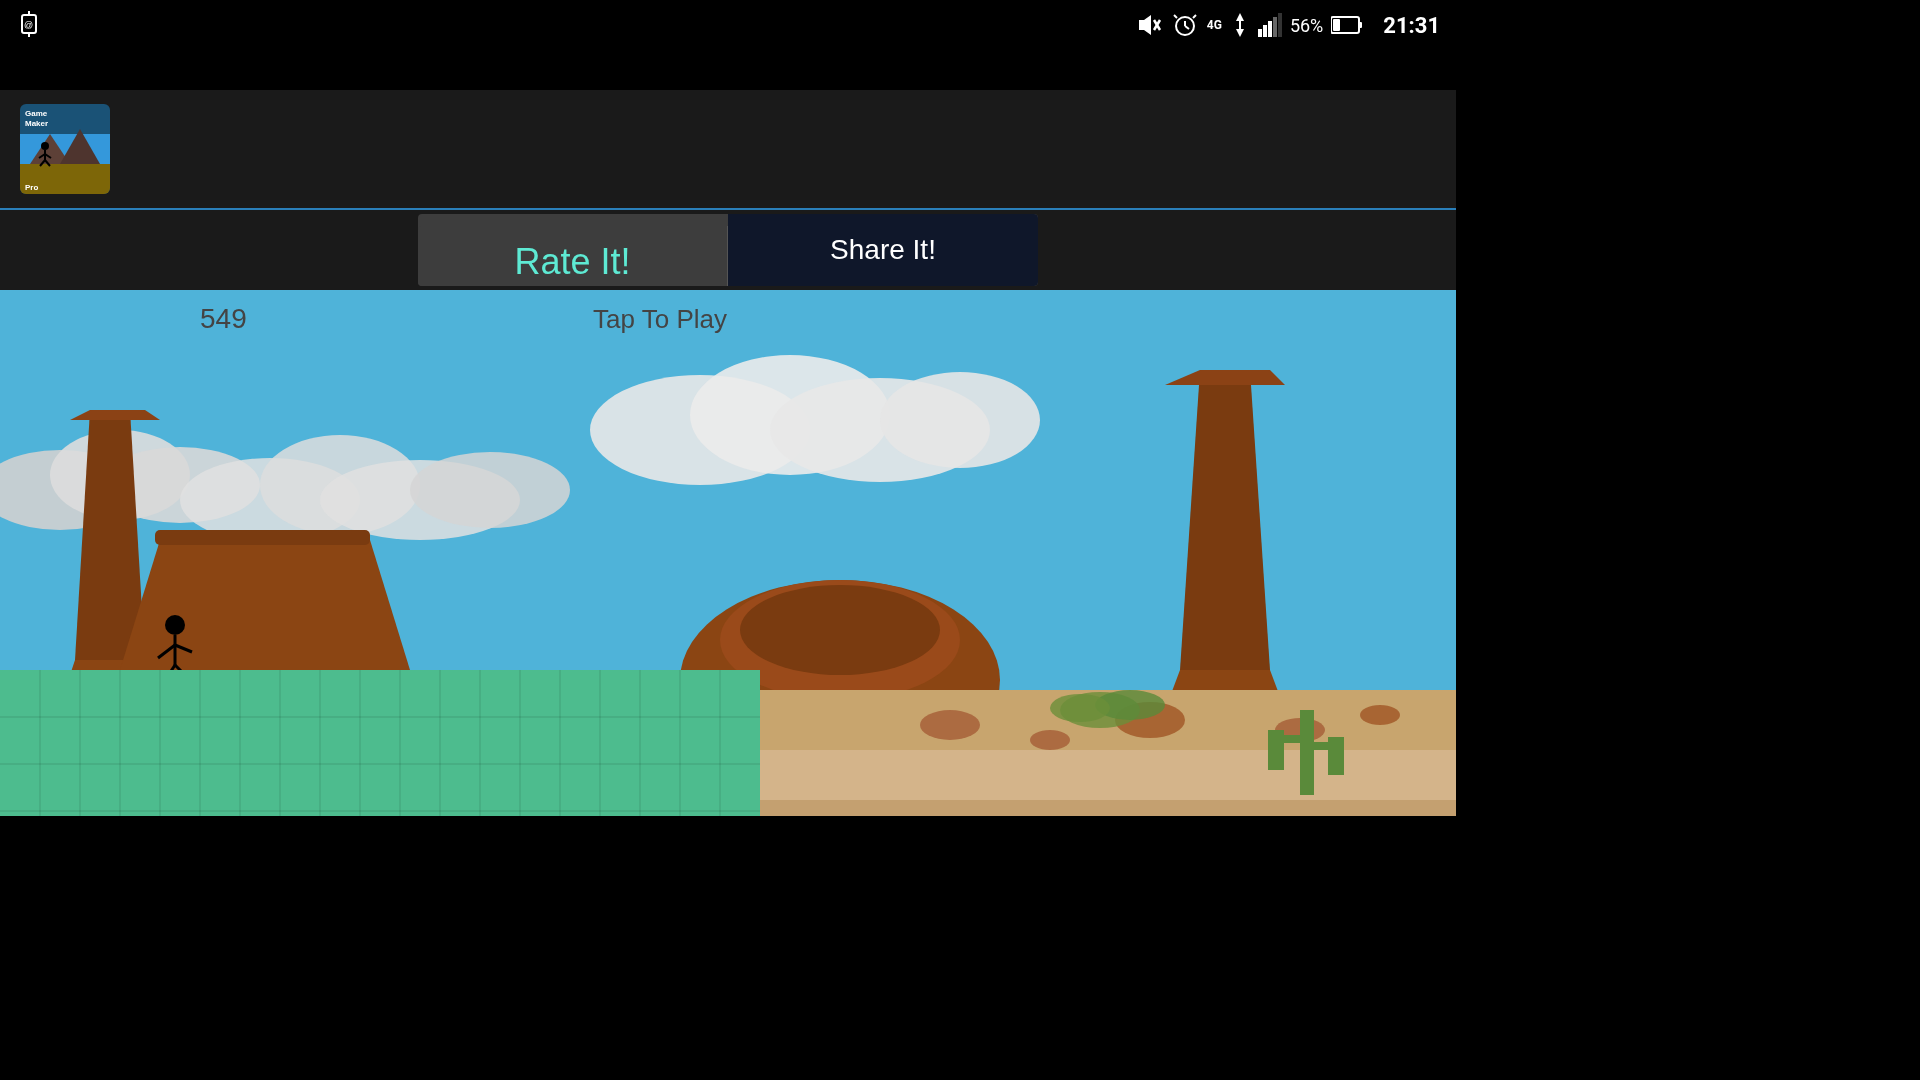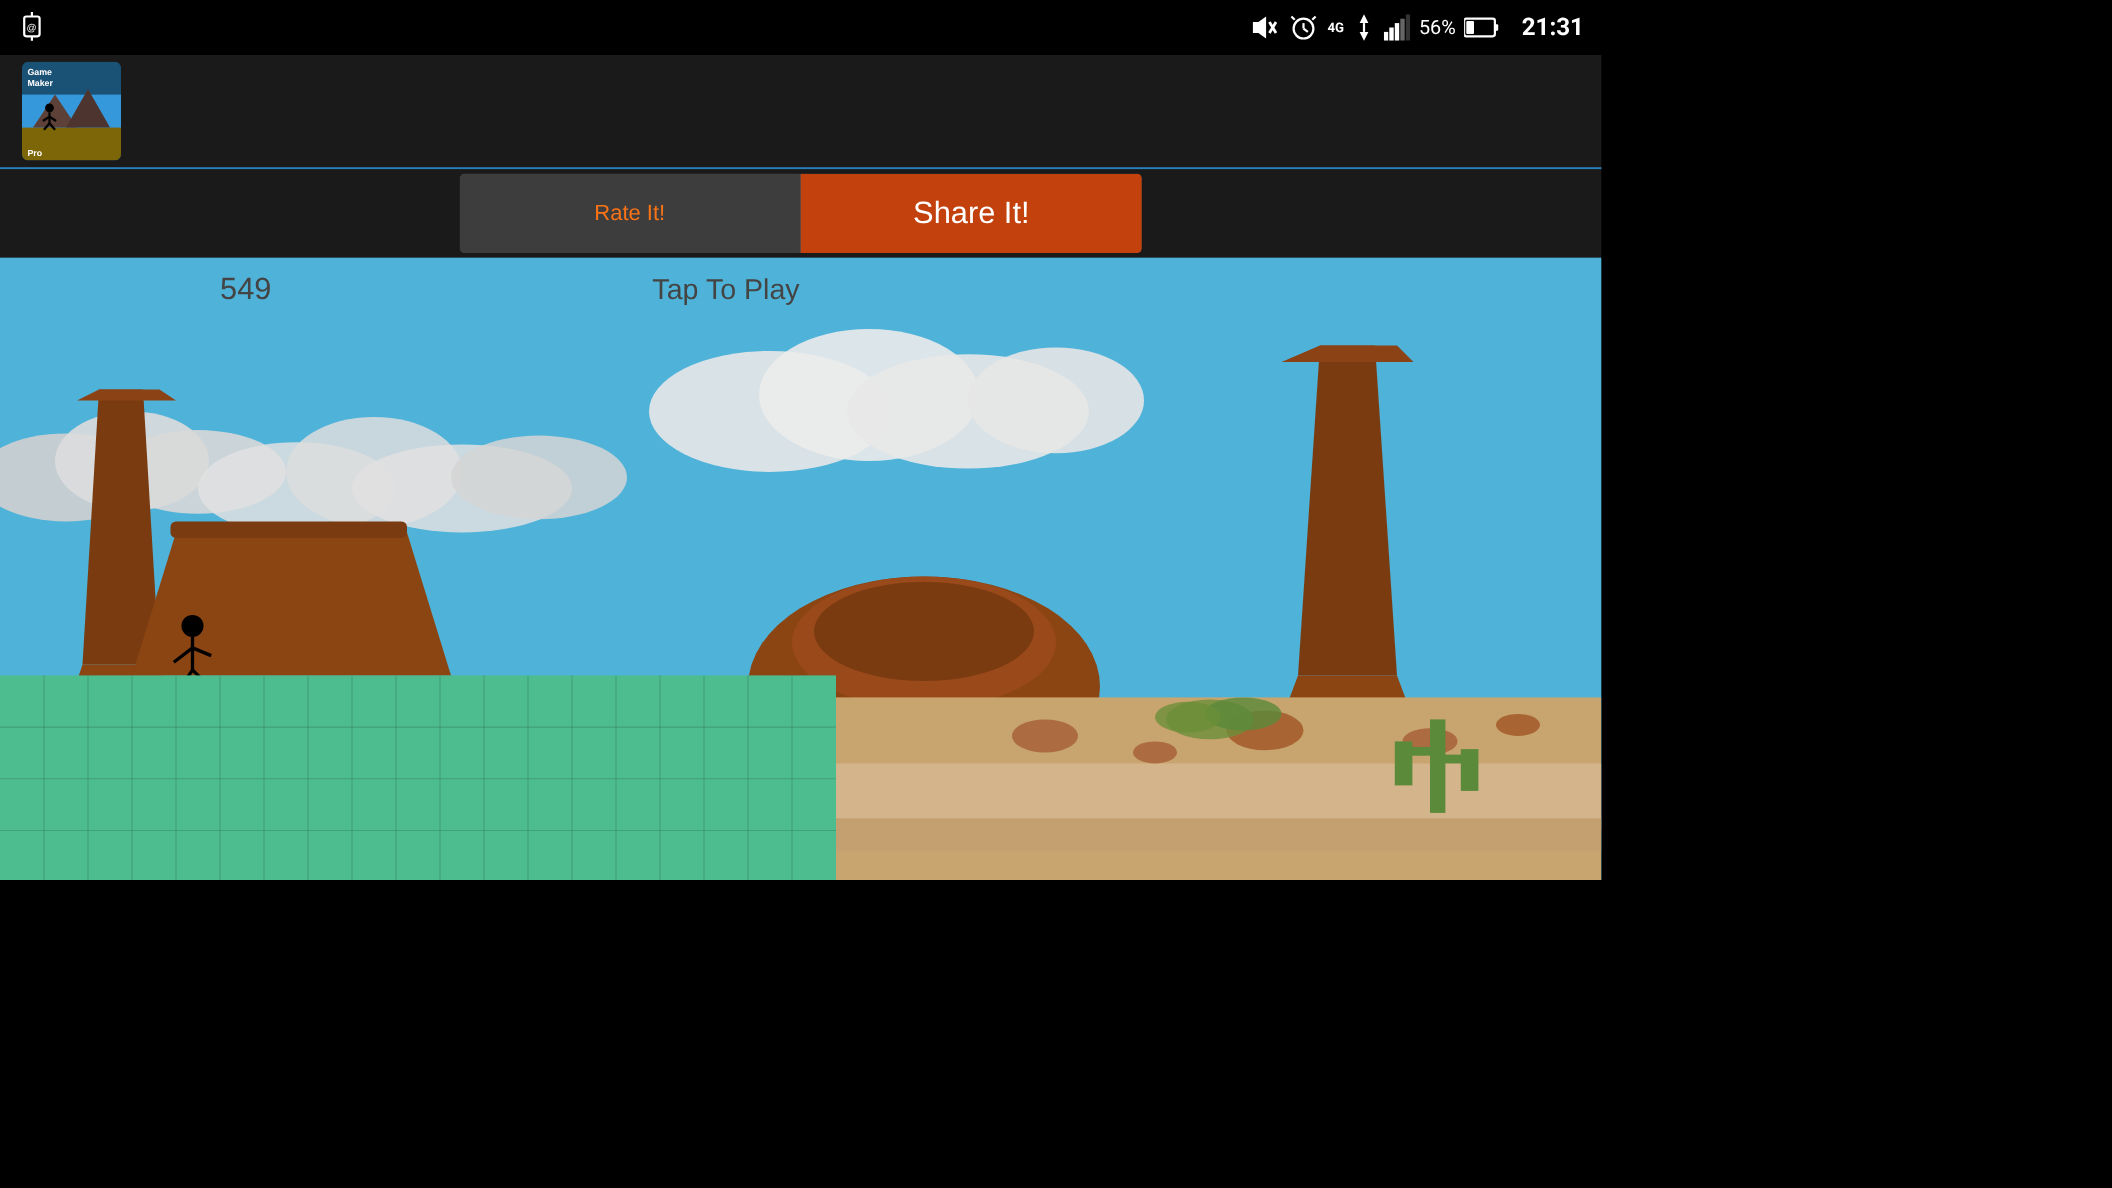--- a/index.html
+++ b/index.html
@@ -32,26 +32,27 @@
     .status-time {
       color: #fff;
       font-size: 22px;
       font-weight: bold;
       margin-left: 12px;
     }
 
     
     #app-bar {
       width: 100%;
-      height: 104px;
+      height: 120px;
       background: #1a1a1a;
       display: flex;
       align-items: center;
       padding: 0 20px;
       border-bottom: 2px solid #2a7fba;
+      margin-top: 40px;
     }
     .app-icon {
       width: 90px;
       height: 90px;
       border-radius: 6px;
       overflow: hidden;
       margin-right: 20px;
       flex-shrink: 0;
     }
     .app-title {
@@ -198,22 +199,22 @@
 
       <text x="5" y="12" fill="#fff" font-size="8" font-family="Arial" font-weight="bold">Game</text>
       <text x="5" y="22" fill="#fff" font-size="8" font-family="Arial" font-weight="bold">Maker</text>
       <text x="5" y="86" fill="#fff" font-size="8" font-family="Arial" font-weight="bold">Pro</text>
     </svg>
   </div>
 </div>
 
 <div id="action-bar-wrapper">
   <div class="action-btns-container">
-    <button class="action-btn" style="flex:1; background:#3d3d3d; border:none; color:#f97316; font-size:20px; cursor:pointer; border-right: 1px solid #555;">Rate It!</button>
-    <button class="action-btn" style="flex:1; background:#c2410c; border:none; color:#fff; font-size:28px; cursor:pointer;">Share It!</button>
+    <button class="action-btn" style="flex:1; background:#3d3d3d; border:none; color:#5eead4; font-size:36px; cursor:pointer; border-right: 1px solid #555; margin-top: 12px;">Rate It!</button>
+    <button class="action-btn" style="flex:1; background:#0f172a; border:none; color:#fff; font-size:28px; cursor:pointer;">Share It!</button>
   </div>
 </div>
 
 <div id="game-area">
 
   <div class="sky"></div>
 
   <svg class="game-svg" viewBox="0 0 1456 566">
 
     <rect width="1456" height="566" fill="#4fb3d9"></rect>

